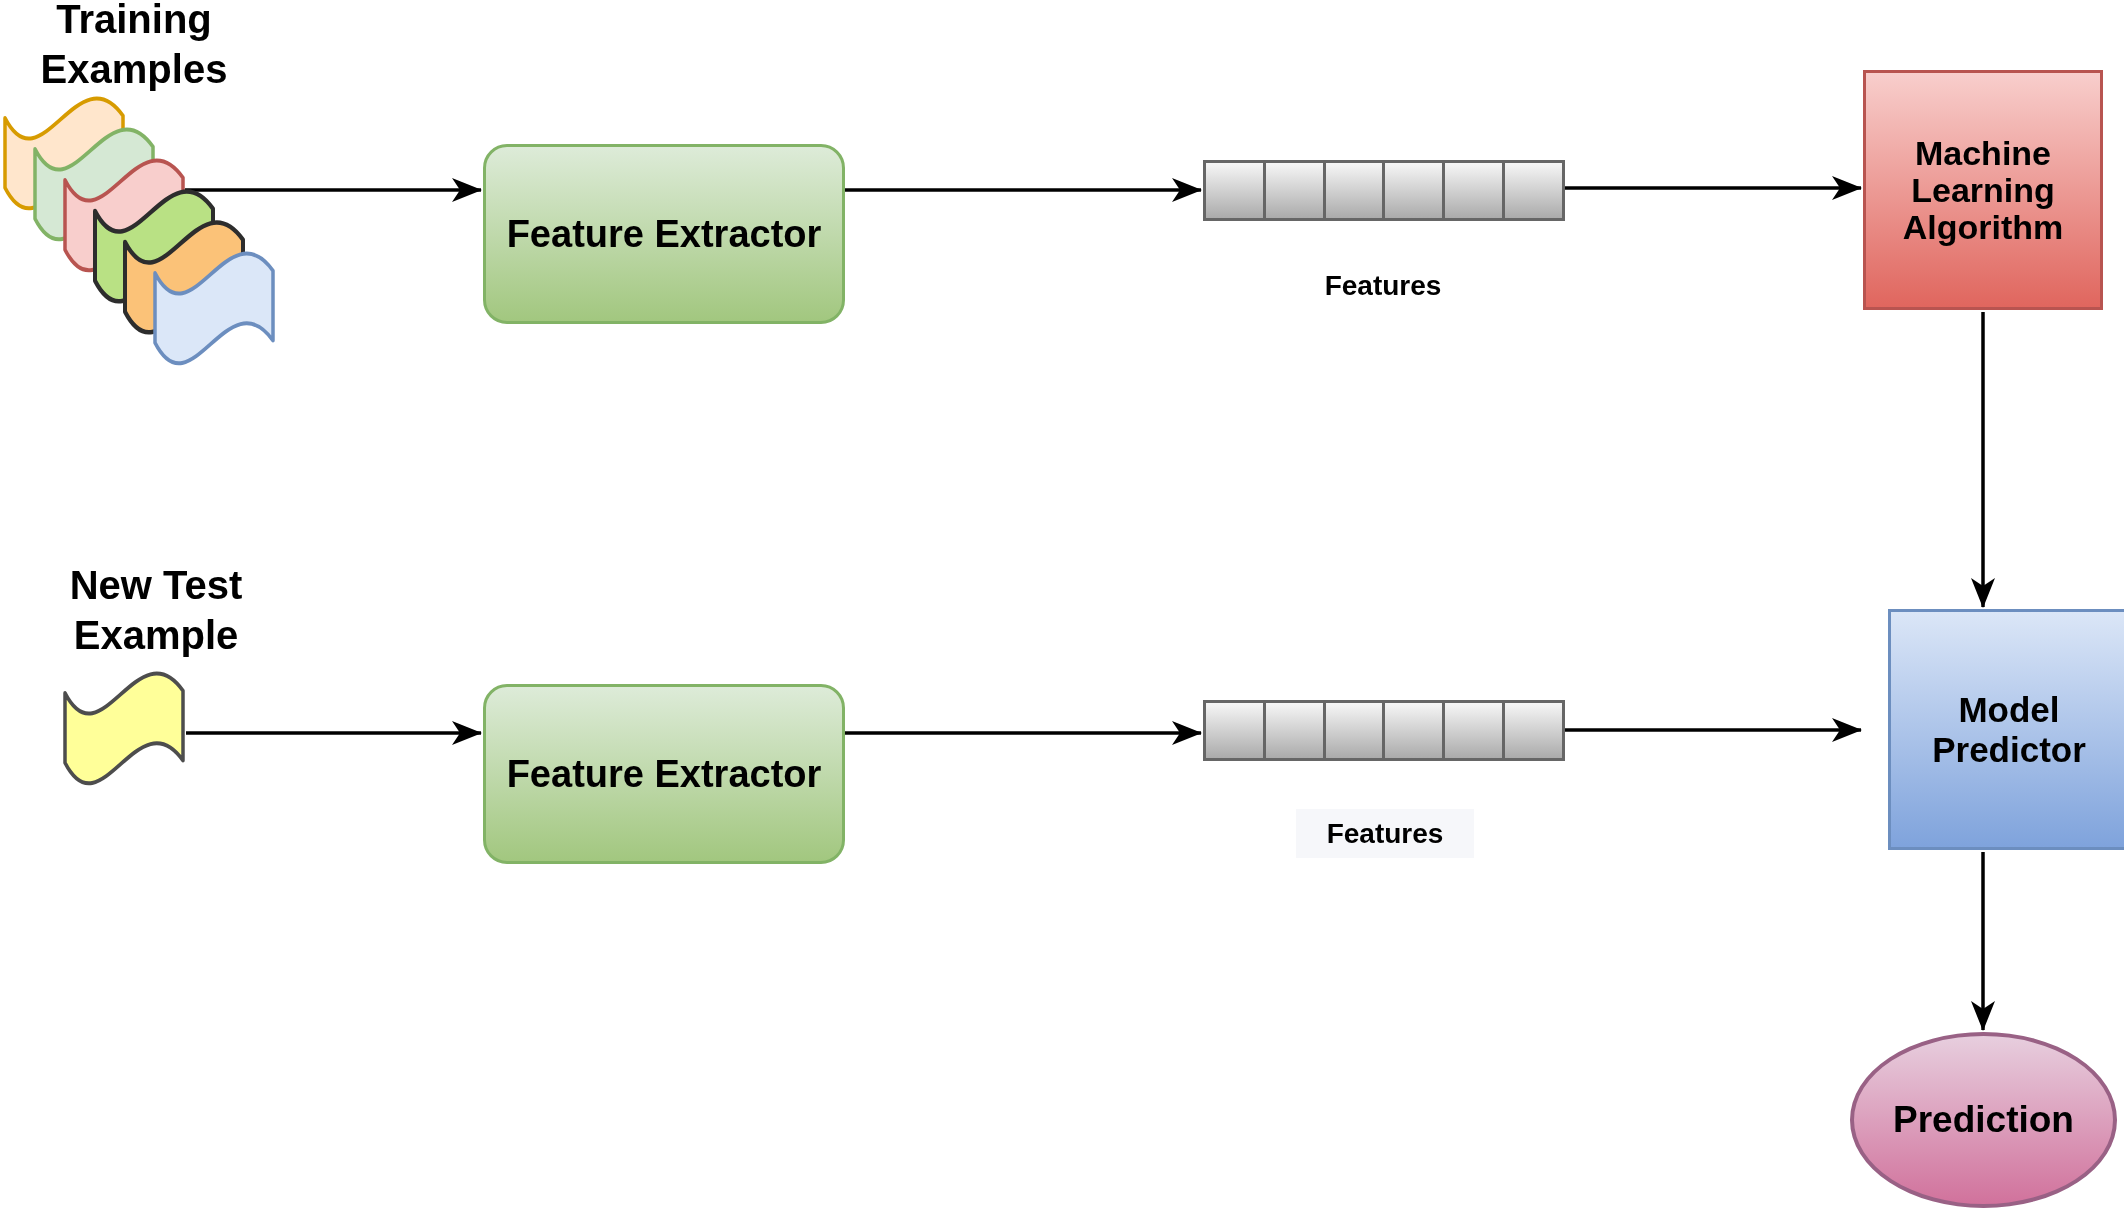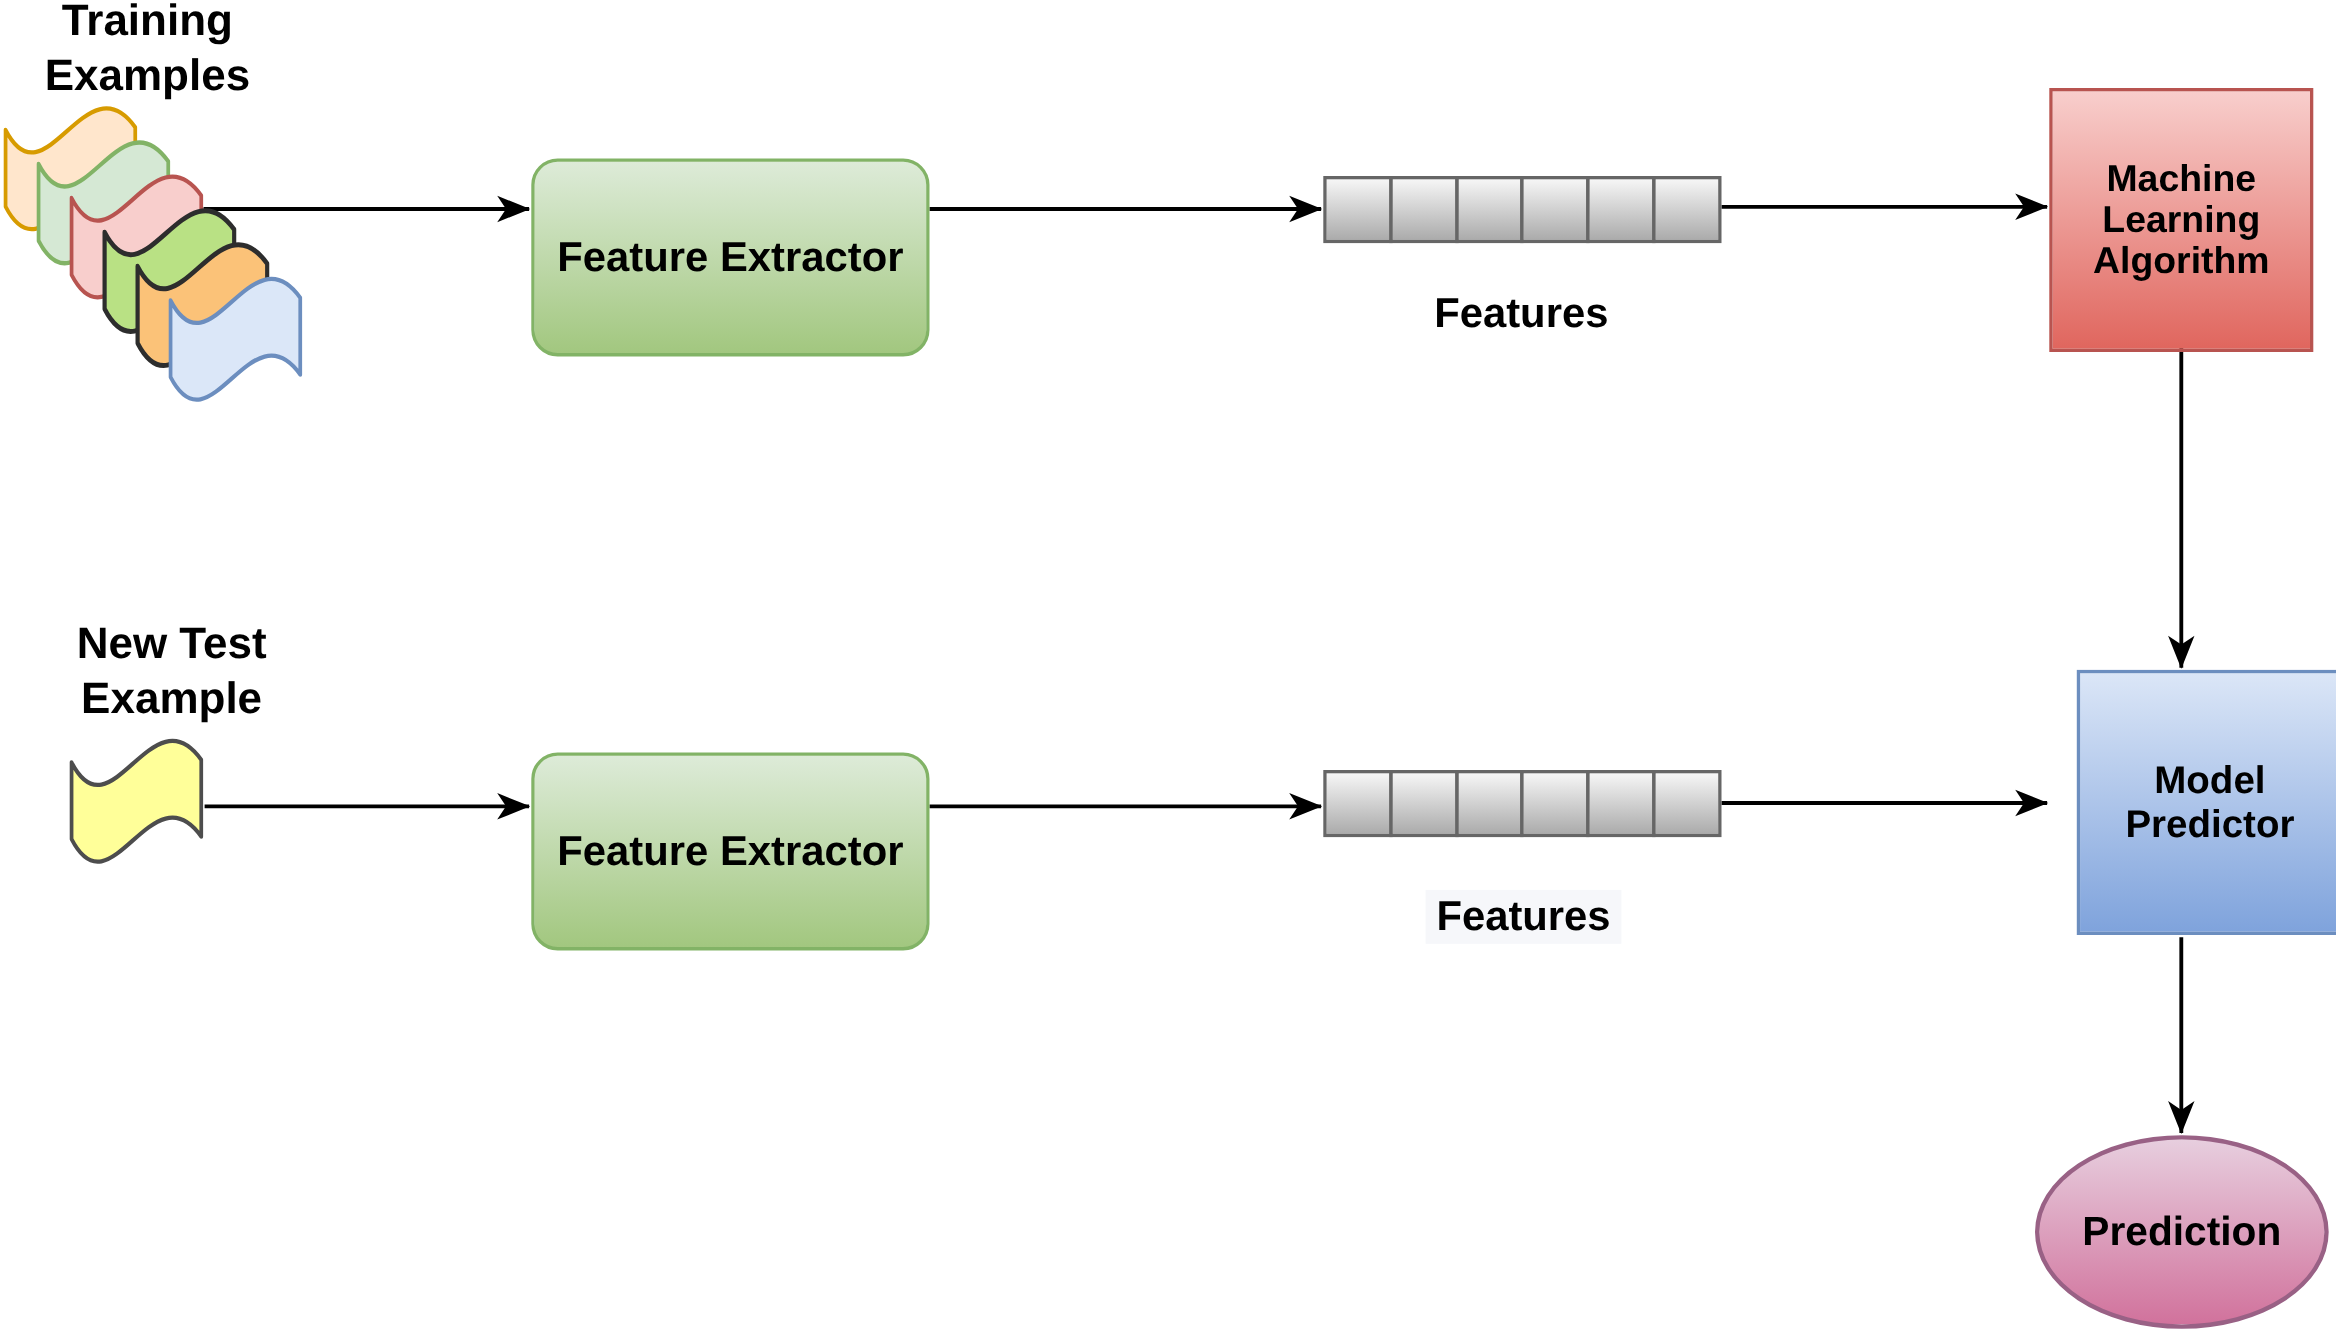--- a/index.html
+++ b/index.html
@@ -1,21 +1,21 @@
 <!DOCTYPE html>
 <html><head>
 <meta charset="utf-8">
 <style>
   html,body{margin:0;padding:0;background:#ffffff;}
   body{width:2124px;height:1215px;position:relative;overflow:hidden;
        font-family:"Liberation Sans","DejaVu Sans",sans-serif;color:#000;}
   .abs{position:absolute;}
   .lbl{font-weight:bold;white-space:pre-line;text-align:center;color:#000;}
   .title{font-size:40px;line-height:50px;}
-  .feat-lbl{font-size:38px;line-height:49px;}
+  .feat-lbl{font-size:28px;line-height:49px;}
   .node{display:flex;align-items:center;justify-content:center;
         font-weight:bold;text-align:center;white-space:pre-line;box-sizing:border-box;}
   .extractor{width:362px;height:180px;border:3px solid #82b366;border-radius:24px;
         background:linear-gradient(to bottom,#ddebd8 0%,#a2c77f 100%);
         font-size:38px;line-height:44px;margin-top:44px;}
   .algorithm{width:240px;height:240px;border:3px solid #b85450;
         background:linear-gradient(to bottom,#f8cecc 0%,#e0665e 100%);
         font-size:34px;line-height:37px;}
   .predictor{width:242px;height:241px;border:3px solid #6c8ebf;
         background:linear-gradient(to bottom,#dbe6f7 0%,#7fa3dc 100%);
@@ -78,21 +78,21 @@
 <div class="abs vector" style="left:1203px;top:160px;">
   <div class="cell"></div>
   <div class="cell"></div>
   <div class="cell"></div>
   <div class="cell"></div>
   <div class="cell"></div>
   <div class="cell"></div>
 </div>
 <div class="abs lbl feat-lbl" style="left:1283px;top:261px;width:200px;">Features</div>
 
-<div class="abs node algorithm" style="left:1863px;top:80px;">
+<div class="abs node algorithm" style="left:1863px;top:70px;">
   <span>Machine
 Learning
 Algorithm</span>
 </div>
 
 <div class="abs lbl title" style="left:26px;top:560px;width:260px;">New Test
 Example</div>
 
 <svg class="abs" style="left:63px;top:666px;" width="122" height="126" viewBox="0 0 122 112" preserveAspectRatio="none">
   <path d="M 2,24 C 38,86 75,-34 120,22 L 120,84 C 75,28 38,148 2,86 Z" stroke-width="3.5" stroke-linejoin="round" fill="#ffff99" stroke="#4d4d4d"></path>

